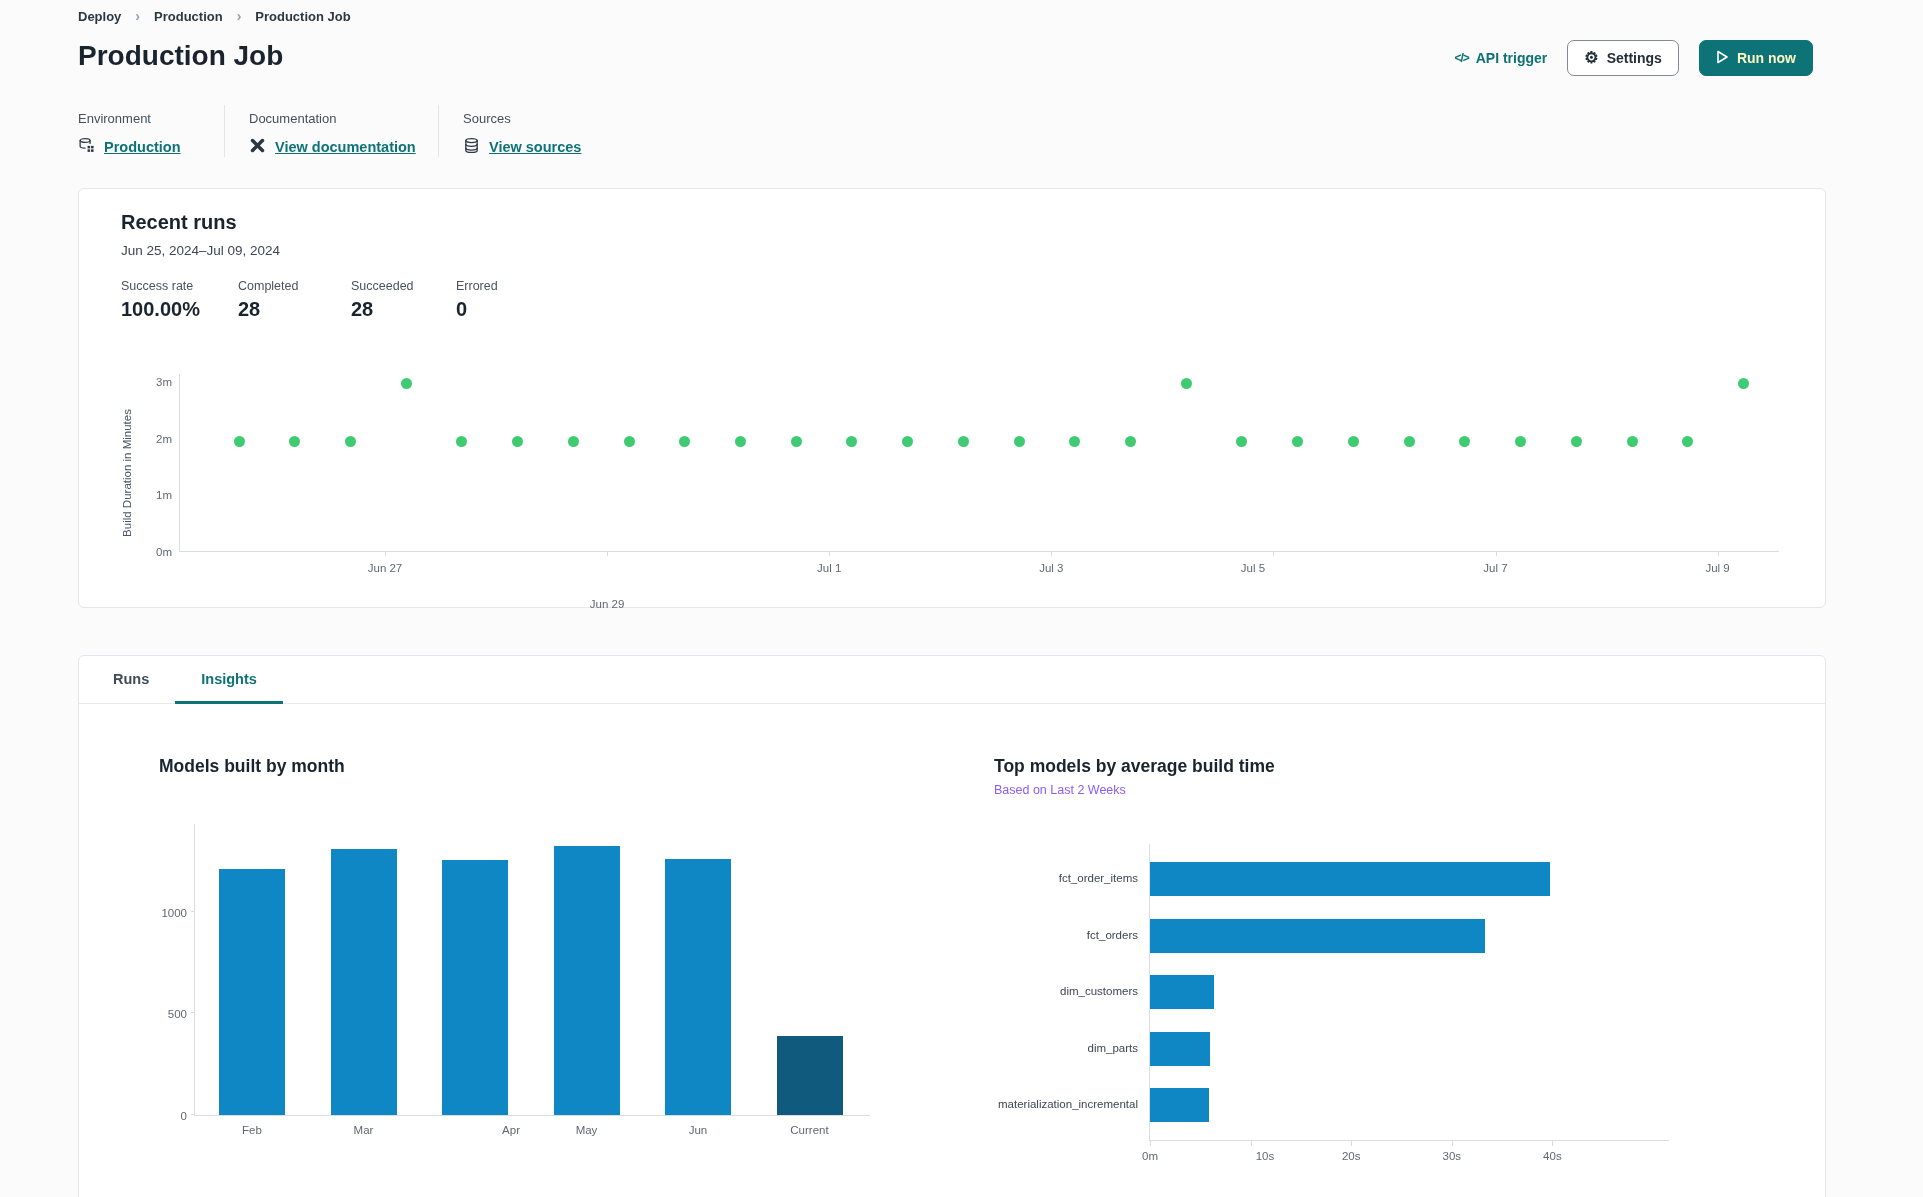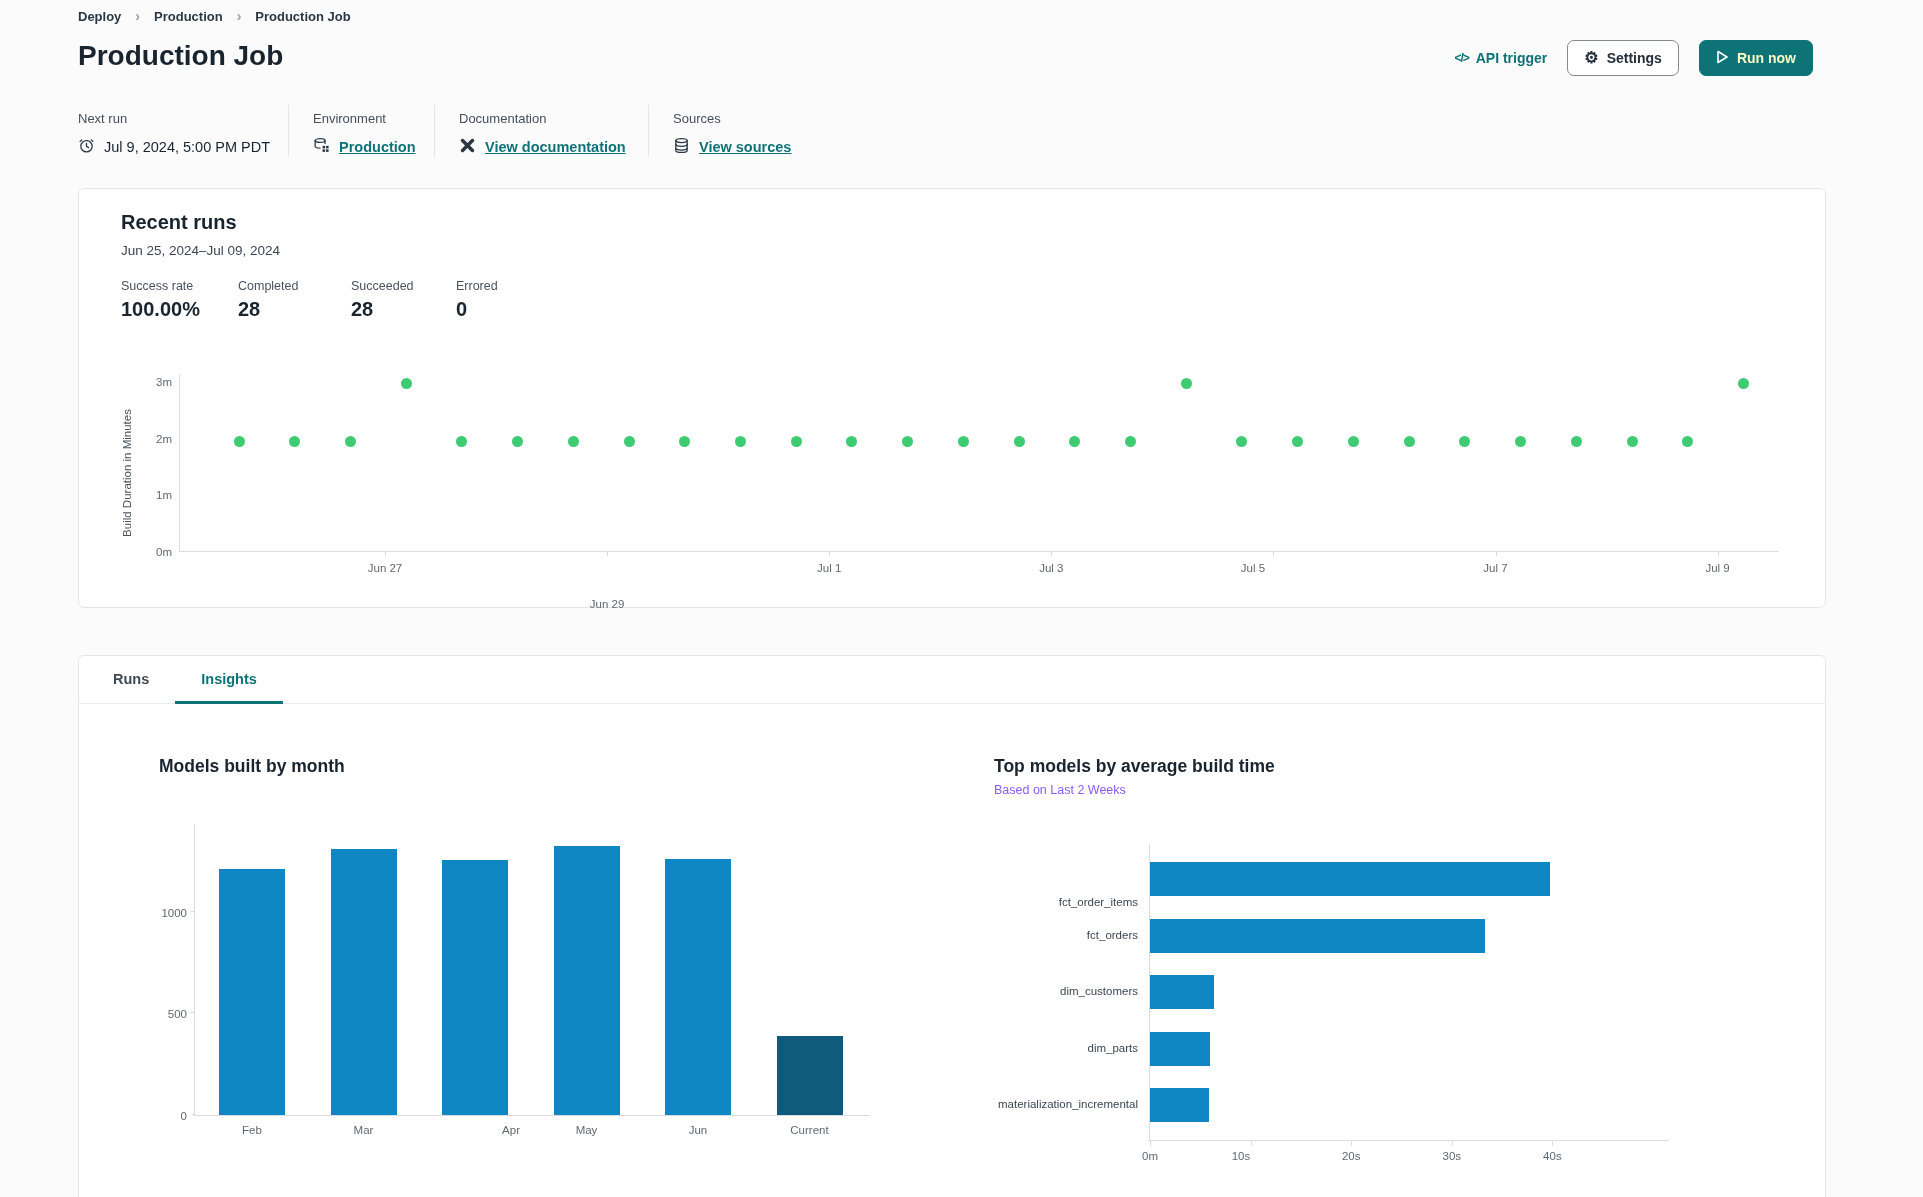--- a/index.html
+++ b/index.html
@@ -115,34 +115,20 @@
     <span>
       <svg width="13" height="14" viewBox="0 0 13 14">
           <path d="M2 1.5 L11 7 L2 12.5 Z" fill="none" stroke="#ffffff" stroke-width="1.6" stroke-linejoin="round"></path>
         </svg>
     </span>
     <span>Run now</span>
   </button>
 </div>
 
 <div class="info-row">
-  <div class="info-col ic1">
-    <div class="info-label">Next run</div>
-    <div class="info-value">
-      <span>
-        <svg width="17" height="17" viewBox="0 0 24 24" fill="none" stroke="#2b3844" stroke-width="1.8" stroke-linecap="round">
-          <circle cx="12" cy="13" r="8"></circle>
-            <path d="M12 9v4.2l3 1.8"></path>
-            <path d="M5.2 4.2 3 6.2"></path>
-            <path d="M18.8 4.2 21 6.2"></path>
-        </svg>
-      </span>
-      <span>Jul 9, 2024, 5:00 PM PDT</span>
-    </div>
-  </div>
   <div class="info-col ic2">
     <div class="info-label">Environment</div>
     <div class="info-value">
       <span>
         <svg width="17" height="17" viewBox="0 0 24 24" fill="none" stroke="#2b3844" stroke-width="1.8" stroke-linecap="round">
           <ellipse cx="10" cy="5" rx="7" ry="2.6"></ellipse>
             <path d="M3 5v8c0 1.4 3.1 2.6 7 2.6"></path>
             <path d="M17 5v4"></path>
           <rect x="13.5" y="12.5" width="3.6" height="3.6" fill="#2b3844" stroke="none"></rect>
           <rect x="18.4" y="12.5" width="3.6" height="3.6" fill="#2b3844" stroke="none"></rect>
@@ -283,28 +269,28 @@
         <div class="mbar" style="left: 581.5px; height: 79.248px; background: rgb(15, 90, 125);"></div>
         <div class="m-xtick" style="left: 569.5px;">Current</div>
       </div>
 
     <h3 class="chart-title" id="top-models-title">Top models by average build time</h3>
     <div class="chart-subtitle" id="top-models-subtitle">Based on Last 2 Weeks</div>
     <div id="models-plot">
         <div class="h-xtick-mark" style="left: 0px;"></div>
         <div class="h-xtick" style="left: -30px;">0m</div>
         <div class="h-xtick-mark" style="left: 100.6px;"></div>
-        <div class="h-xtick" style="left: 61px;">10s</div>
+        <div class="h-xtick" style="left: 85px;">10s</div>
         <div class="h-xtick-mark" style="left: 201.2px;"></div>
         <div class="h-xtick" style="left: 171.2px;">20s</div>
         <div class="h-xtick-mark" style="left: 301.8px;"></div>
         <div class="h-xtick" style="left: 271.8px;">30s</div>
         <div class="h-xtick-mark" style="left: 402.4px;"></div>
         <div class="h-xtick" style="left: 372.4px;">40s</div>
-        <div class="h-label" style="top: 28px; margin-top: 24px;">fct_order_items</div>
+        <div class="h-label" style="top: 28px;">fct_order_items</div>
         <div class="hbar" style="top: 18px; height: 34px; width: 400.388px; background: rgb(15, 135, 197);"></div>
         <div class="h-label" style="top: 84.5px;">fct_orders</div>
         <div class="hbar" style="top: 74.5px; height: 34px; width: 334.998px; background: rgb(15, 135, 197);"></div>
         <div class="h-label" style="top: 141px;">dim_customers</div>
         <div class="hbar" style="top: 131px; height: 34px; width: 64.384px; background: rgb(15, 135, 197);"></div>
         <div class="h-label" style="top: 197.5px;">dim_parts</div>
         <div class="hbar" style="top: 187.5px; height: 34px; width: 60.36px; background: rgb(15, 135, 197);"></div>
         <div class="h-label" style="top: 254px;">materialization_incremental</div>
         <div class="hbar" style="top: 244px; height: 34px; width: 59.354px; background: rgb(15, 135, 197);"></div>
       </div>

